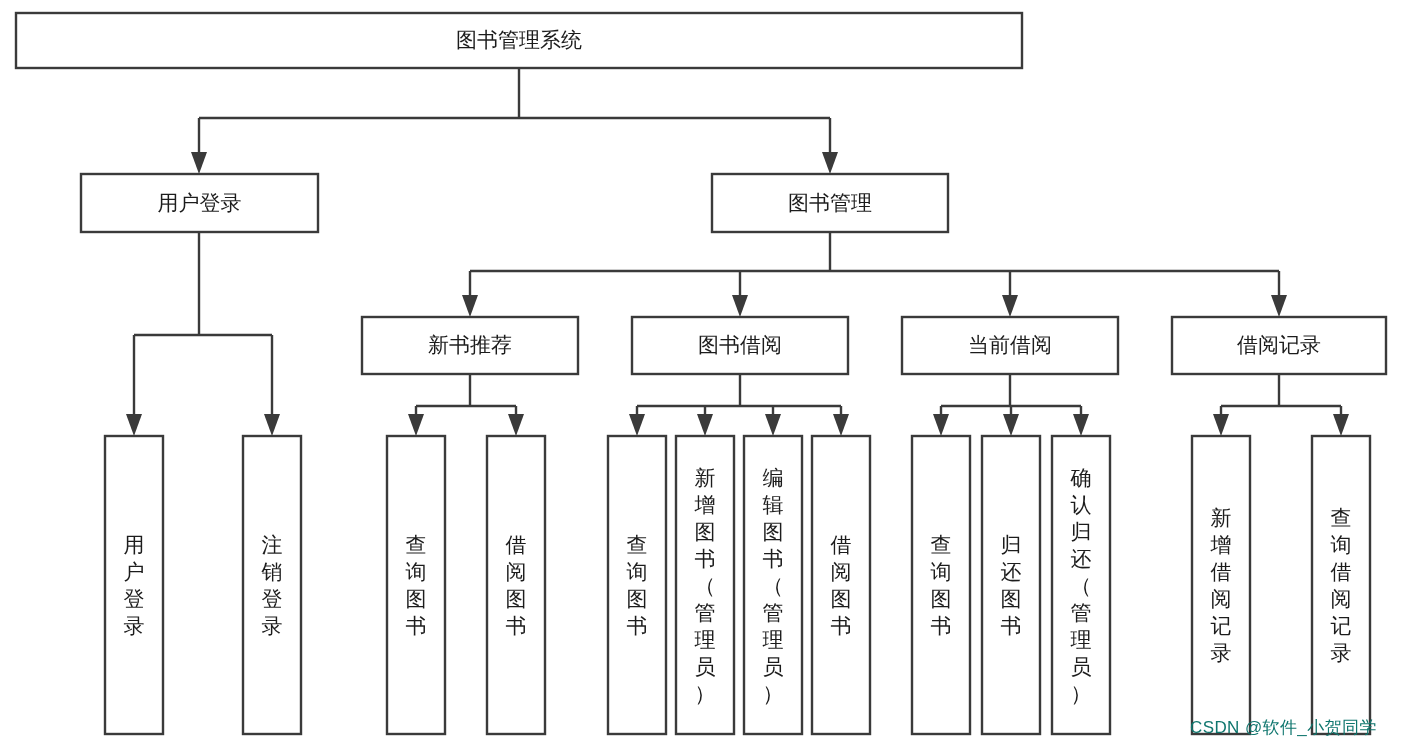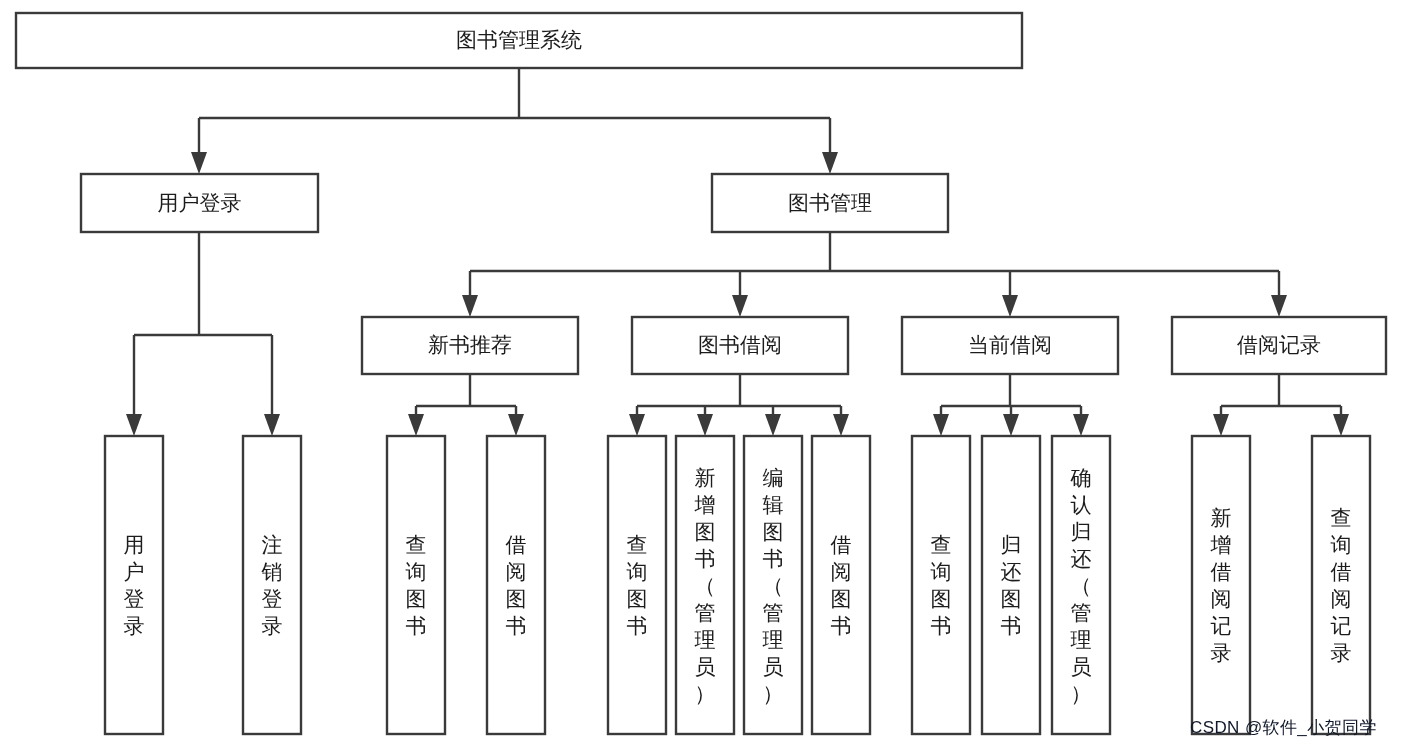--- a/index.html
+++ b/index.html
@@ -52,21 +52,21 @@
   .node-label-v {
     font-family: "Liberation Sans", "DejaVu Sans", sans-serif;
     font-size: 21px;
     fill: #1c1c1c;
     text-anchor: middle;
   }
   .watermark-text {
     position: absolute;
     font-family: "Liberation Sans", "DejaVu Sans", sans-serif;
     font-size: 17px;
-    color: #0f172a;
+    color: #0f766e;
     white-space: nowrap;
     left: 1190px;
     top: 716px;
     letter-spacing: 0.4px;
   }
 </style>
 </head>
 <body>
 
 <div id="diagram-root">

